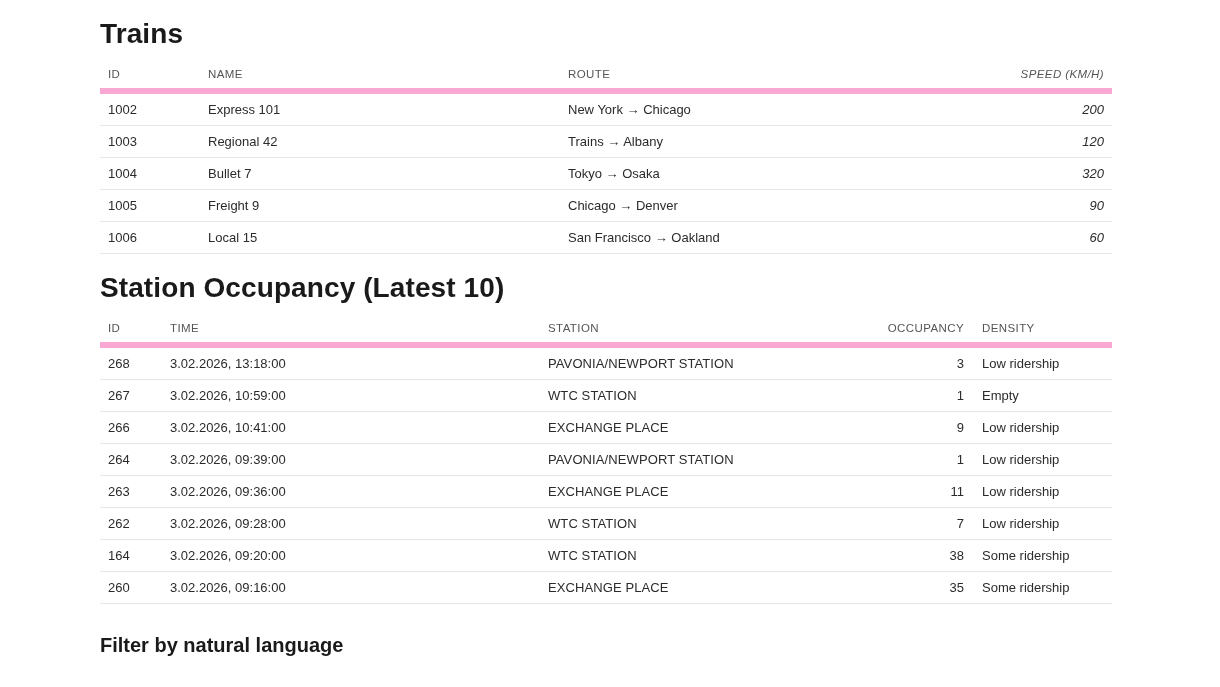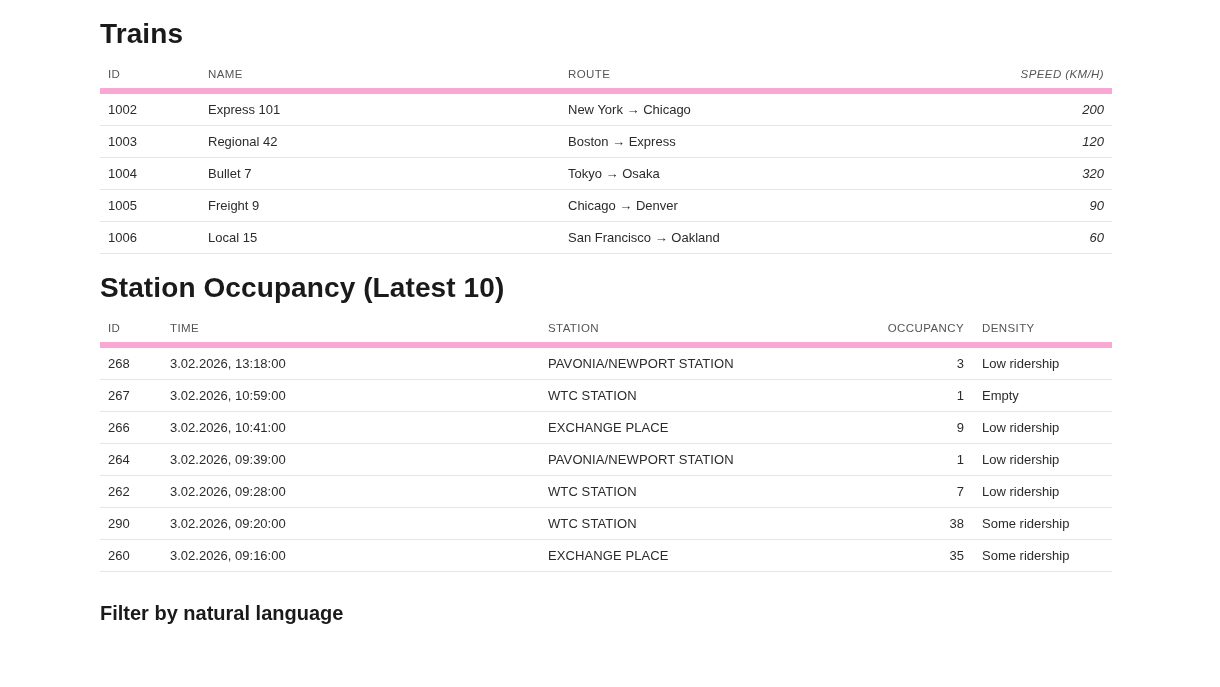--- a/index.html
+++ b/index.html
@@ -99,21 +99,21 @@
     <tbody>
       <tr>
         <td>1002</td>
         <td>Express 101</td>
         <td>New York → Chicago</td>
         <td class="num">200</td>
       </tr>
       <tr>
         <td>1003</td>
         <td>Regional 42</td>
-        <td>Boston → Express</td>
+        <td>Trains → Albany</td>
         <td class="num">120</td>
       </tr>
       <tr>
         <td>1004</td>
         <td>Bullet 7</td>
         <td>Tokyo → Osaka</td>
         <td class="num">320</td>
       </tr>
       <tr>
         <td>1005</td>
@@ -172,28 +172,35 @@
         <td>Low ridership</td>
       </tr>
       <tr>
         <td>264</td>
         <td>3.02.2026, 09:39:00</td>
         <td class="station-cell">PAVONIA/NEWPORT STATION</td>
         <td class="num">1</td>
         <td>Low ridership</td>
       </tr>
       <tr>
+        <td>263</td>
+        <td>3.02.2026, 09:36:00</td>
+        <td class="station-cell">EXCHANGE PLACE</td>
+        <td class="num">11</td>
+        <td>Low ridership</td>
+      </tr>
+      <tr>
         <td>262</td>
         <td>3.02.2026, 09:28:00</td>
         <td class="station-cell">WTC STATION</td>
         <td class="num">7</td>
         <td>Low ridership</td>
       </tr>
       <tr>
-        <td>290</td>
+        <td>164</td>
         <td>3.02.2026, 09:20:00</td>
         <td class="station-cell">WTC STATION</td>
         <td class="num">38</td>
         <td>Some ridership</td>
       </tr>
       <tr>
         <td>260</td>
         <td>3.02.2026, 09:16:00</td>
         <td class="station-cell">EXCHANGE PLACE</td>
         <td class="num">35</td>

